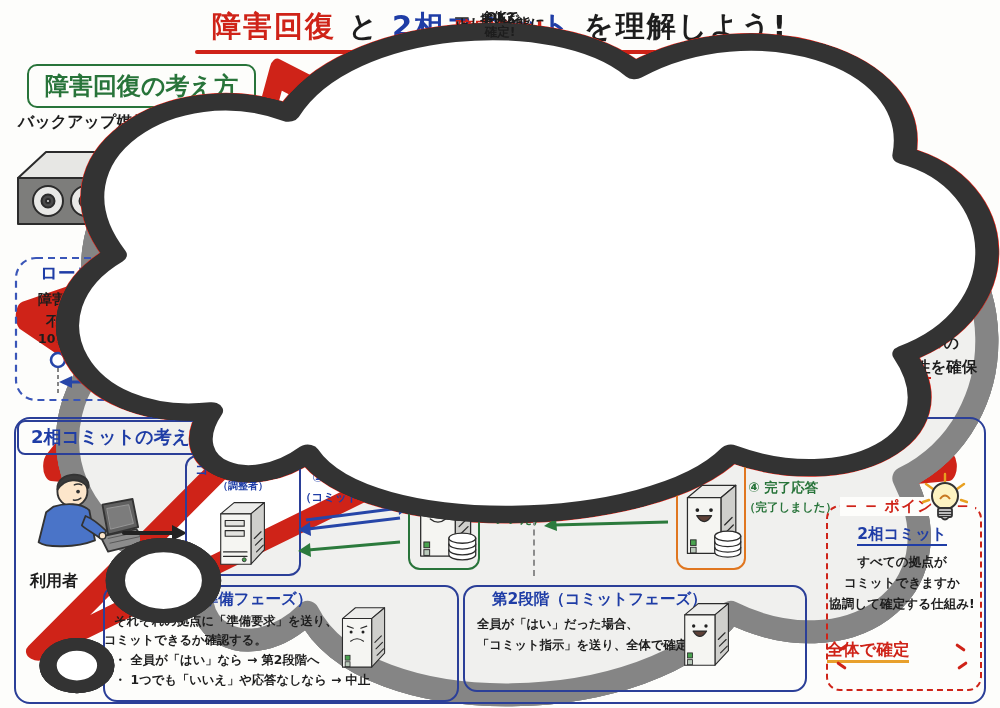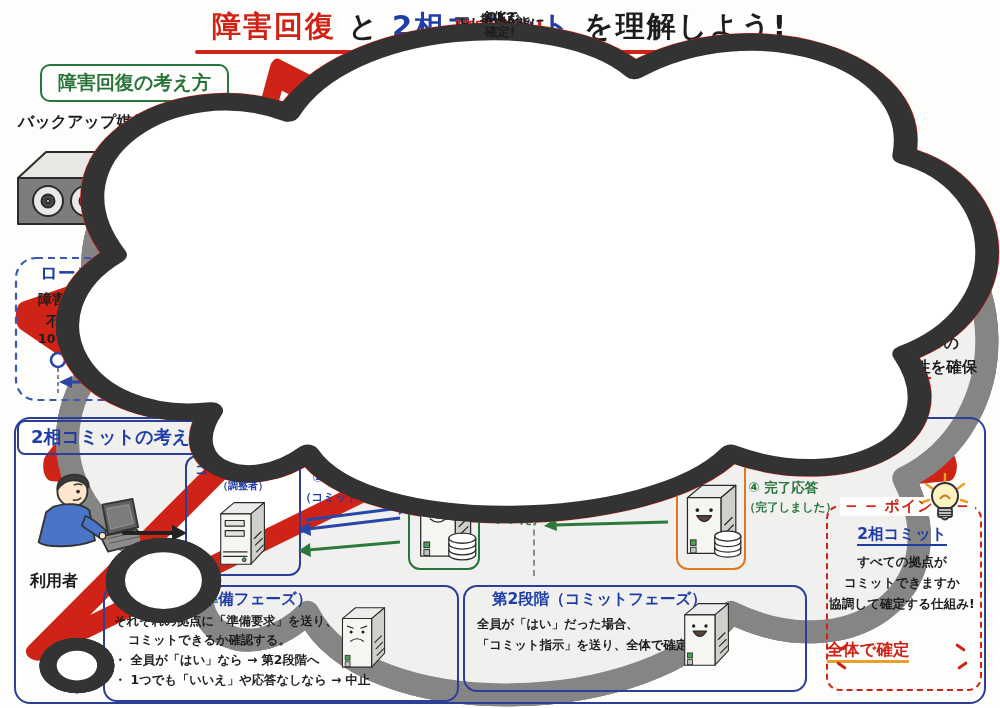--- a/index.html
+++ b/index.html
@@ -27,21 +27,21 @@
 <body>
 
 <div class="t b" style="left:0;top:8px;width:1000px;text-align:center;font-size:29px;letter-spacing:2px;">
   <span class="red">障害回復</span>
   <span>と</span>
   <span class="blue">2相コミット</span>
   <span>を理解しよう!</span>
 </div>
 <div class="abs" style="left:195px;top:50px;width:608px;height:4px;background:var(--red);border-radius:3px;"></div>
 
-<div class="t b green" style="left:40px;top:64px;border:2.5px solid var(--green);border-radius:10px;padding:5px 16px;font-size:19px;">
+<div class="t b green" style="left:27px;top:64px;border:2.5px solid var(--green);border-radius:10px;padding:5px 16px;font-size:24px;">
   <span>障害回復の考え方</span>
 </div>
 
 <div class="t b" style="left:18px;top:112px;font-size:16px;">バックアップ媒体</div>
 
 <svg class="abs" style="left:12px;top:136px;" width="168" height="120" viewBox="0 0 168 120">
   <g stroke="#2b2b2b" stroke-width="2" stroke-linejoin="round" stroke-linecap="round">
     <polygon points="6,42 34,16 148,16 120,42" fill="#e7e7e4"></polygon>
     <polygon points="120,42 148,16 148,62 120,88" fill="#a8a8a6"></polygon>
     <rect x="6" y="42" width="114" height="46" fill="#7d7d7b"></rect>
@@ -420,21 +420,21 @@
   <span class="red" style="font-size:16.5px;border-bottom:3px solid var(--uorange);padding-bottom:1px;">全体で確定</span>
 </div>
 <div class="mark" style="left:838px;top:646px;transform:rotate(-35deg);"></div>
 <div class="mark" style="left:836px;top:664px;transform:rotate(35deg);"></div>
 <div class="mark" style="left:955px;top:646px;transform:rotate(35deg);"></div>
 <div class="mark" style="left:957px;top:664px;transform:rotate(-35deg);"></div>
 
 <div class="box" style="left:103px;top:585px;width:352px;height:113px;border:2px solid #2b3f98;border-radius:14px;"></div>
 <div class="t b blue" style="left:130px;top:590px;font-size:15.5px;">第1段階（準備フェーズ）</div>
 <div class="t b" style="left:114px;top:614px;font-size:12.3px;">それぞれの拠点に「準備要求」を送り、</div>
-<div class="t b" style="left:128px;top:633px;font-size:12.3px;">コミットできるか確認する。</div>
+<div class="t b" style="left:104px;top:633px;font-size:12.3px;">コミットできるか確認する。</div>
 <div class="t b" style="left:114px;top:653px;font-size:12.3px;">・ 全員が「はい」なら → 第2段階へ</div>
 <div class="t b" style="left:114px;top:673px;font-size:12.3px;">・ 1つでも「いいえ」や応答なしなら → 中止</div>
 <div class="srv abs" style="left:336px;top:602px;width:54px;height:72px;">
     <svg viewBox="0 0 100 132" width="100%" height="100%" preserveAspectRatio="xMidYMid meet">
       <polygon points="12,30 36,10 90,10 66,30" fill="#ececea" stroke="#2b2b2b" stroke-width="2" stroke-linecap="round" stroke-linejoin="round"></polygon>
       <polygon points="66,30 90,10 90,94 66,120" fill="#cfcfcc" stroke="#2b2b2b" stroke-width="2" stroke-linecap="round" stroke-linejoin="round"></polygon>
       <rect x="12" y="30" width="54" height="90" fill="#f5f5f2" stroke="#2b2b2b" stroke-width="2" stroke-linecap="round" stroke-linejoin="round"></rect>
       <path d="M72,74 L84,62 M74,86 L86,74 M76,98 L88,86" fill="none" stroke="#2b2b2b" stroke-width="2" stroke-linecap="round" stroke-linejoin="round"></path>
       <rect x="17" y="98" width="9" height="9" fill="#49a24f" stroke="#2b2b2b" stroke-width="1.5"></rect>
       <rect x="17" y="110" width="9" height="9" fill="#b9c9ba" stroke="#2b2b2b" stroke-width="1.5"></rect>

